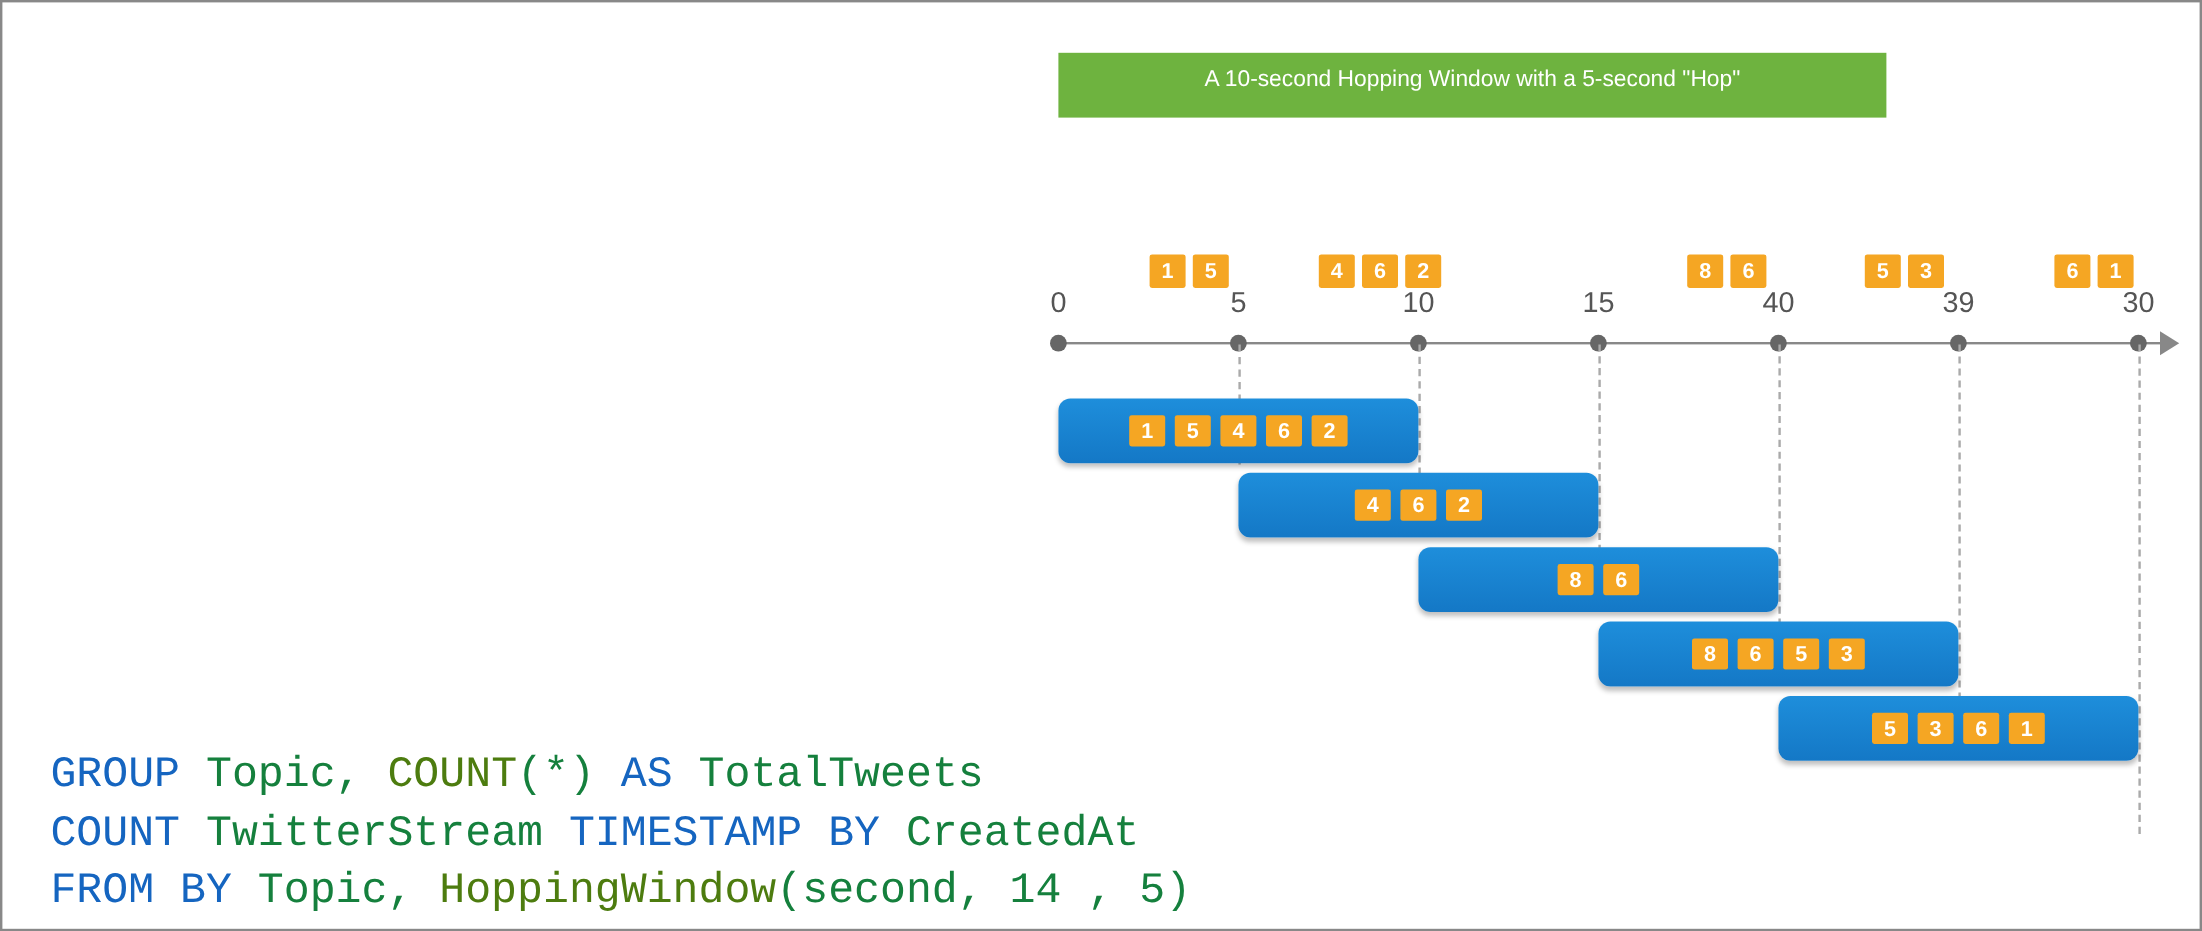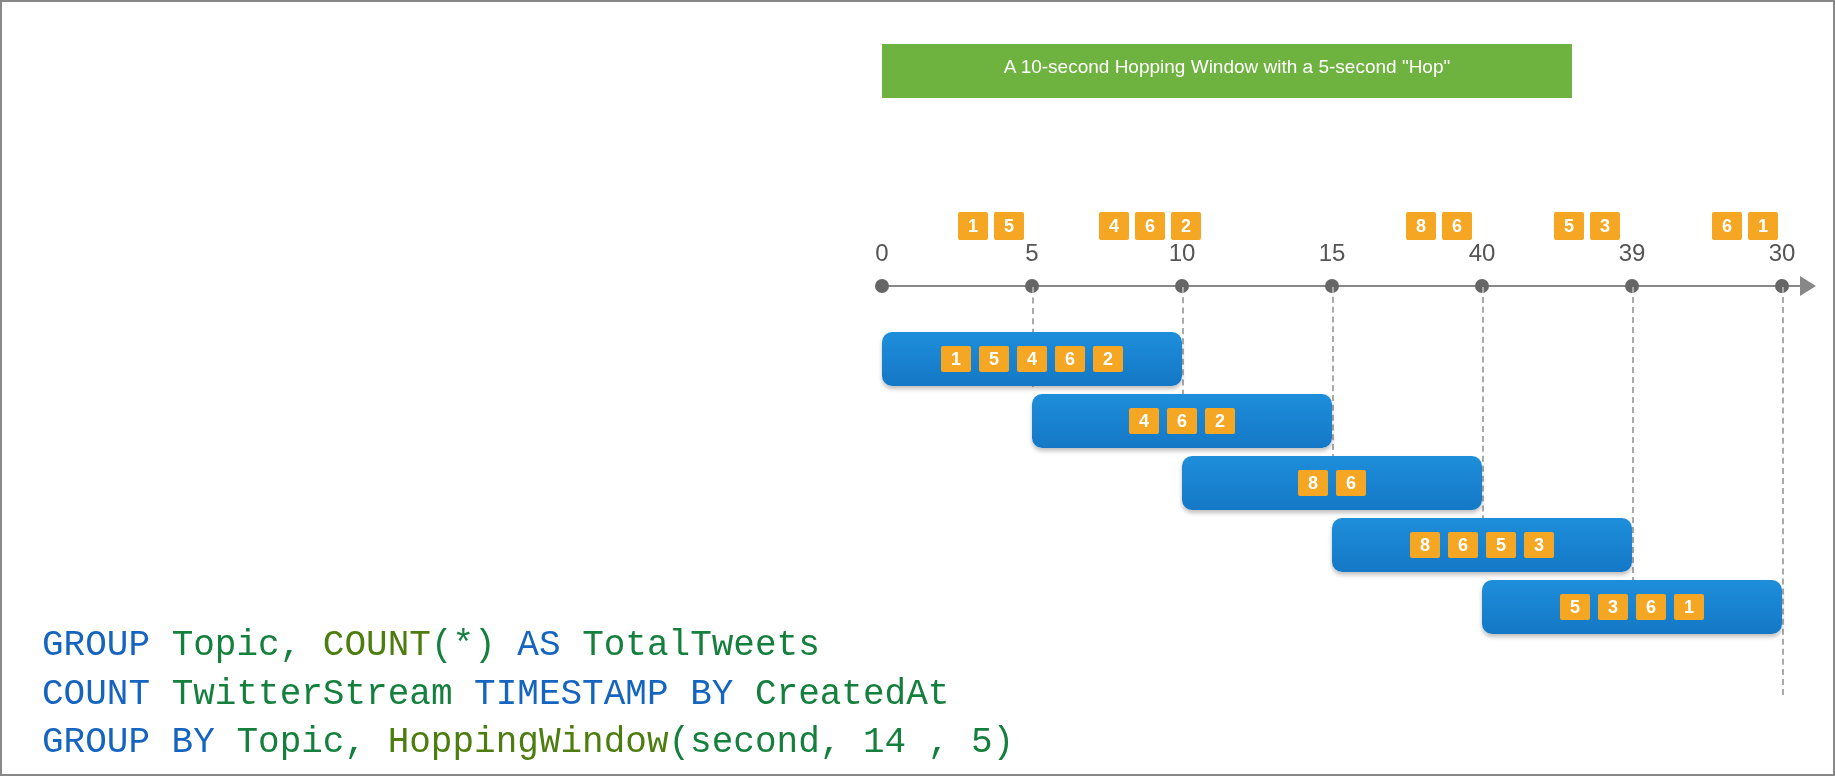--- a/index.html
+++ b/index.html
@@ -237,15 +237,15 @@
       <span class="chip">5</span>
       <span class="chip">3</span>
       <span class="chip">6</span>
       <span class="chip">1</span>
     </div>
 
   </div>
 
   <div class="sql"><span class="kw-blue">GROUP</span><span class="kw-gray"> Topic, </span><span class="kw-purple">COUNT</span><span class="kw-gray">(*) </span><span class="kw-blue">AS</span><span class="kw-gray"> TotalTweets</span>
 <span class="kw-blue">COUNT</span><span class="kw-gray"> TwitterStream </span><span class="kw-blue">TIMESTAMP BY</span><span class="kw-gray"> CreatedAt</span>
-<span class="kw-blue">GROUP BY</span><span class="kw-gray"> Topic, </span><span class="kw-purple">HoppingWindow</span><span class="kw-gray">(second, 14 , 5)</span></div>
+<span class="kw-blue">FROM BY</span><span class="kw-gray"> Topic, </span><span class="kw-purple">HoppingWindow</span><span class="kw-gray">(second, 14 , 5)</span></div>
 
 </div>
 
 </body></html>

